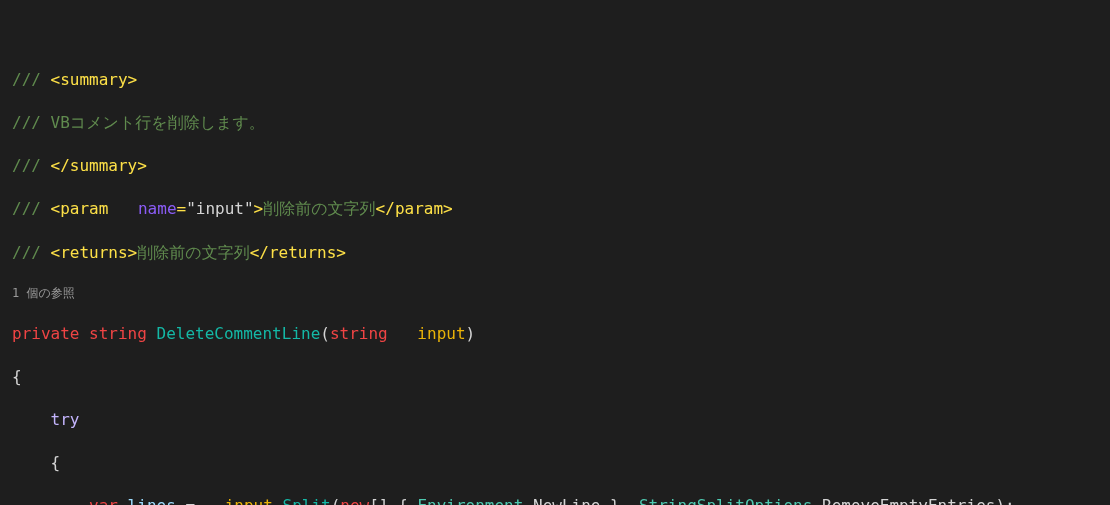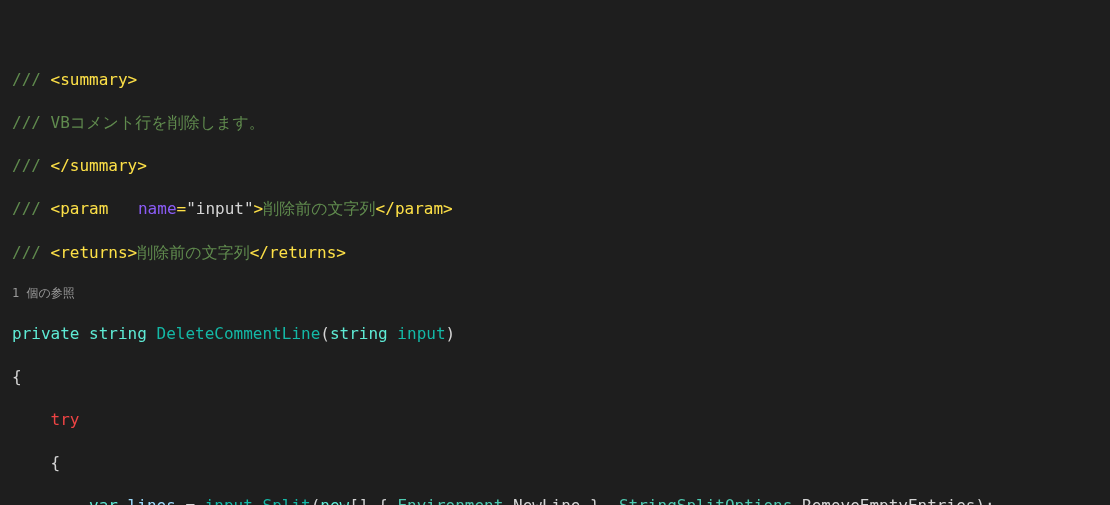--- a/index.html
+++ b/index.html
@@ -15,28 +15,28 @@
     height: 505px;
     box-sizing: border-box;
     overflow: hidden;
   }
   .line { display: block; }
   .xml-comment { color: #608b4e; }
   .xml-tag { color: #fde047; }
   .xml-attr { color: #8b5cf6; margin-left: 20px; }
   .xml-val { color: #d4d4d4; }
   .codelens { color: #999999; font-size: 12px; }
-  .keyword { color: #5eead4; }
+  .keyword { color: #ef4444; }
   .type { color: #4ec9b0; }
   .method { color: #14b8a6; }
-  .param { color: #14b8a6; }
+  .param { color: #eab308; margin-left: 20px; }
   .local { color: #9cdcfe; }
   .punct { color: #d4d4d4; }
   .brace { color: #d4d4d4; }
-  .flow { color: #ef4444; }
+  .flow { color: #c4b5fd; }
   .prop { color: #d4d4d4; }
   .ind { color: #404040; }
 </style>
 </head>
 <body>
 
 
 <div class="line"><span class="xml-comment">///</span> <span class="xml-tag">&lt;summary&gt;</span></div>
 <div class="line"><span class="xml-comment">///</span> <span class="xml-comment">VBコメント行を削除します。</span></div>
 <div class="line"><span class="xml-comment">///</span> <span class="xml-tag">&lt;/summary&gt;</span></div>

